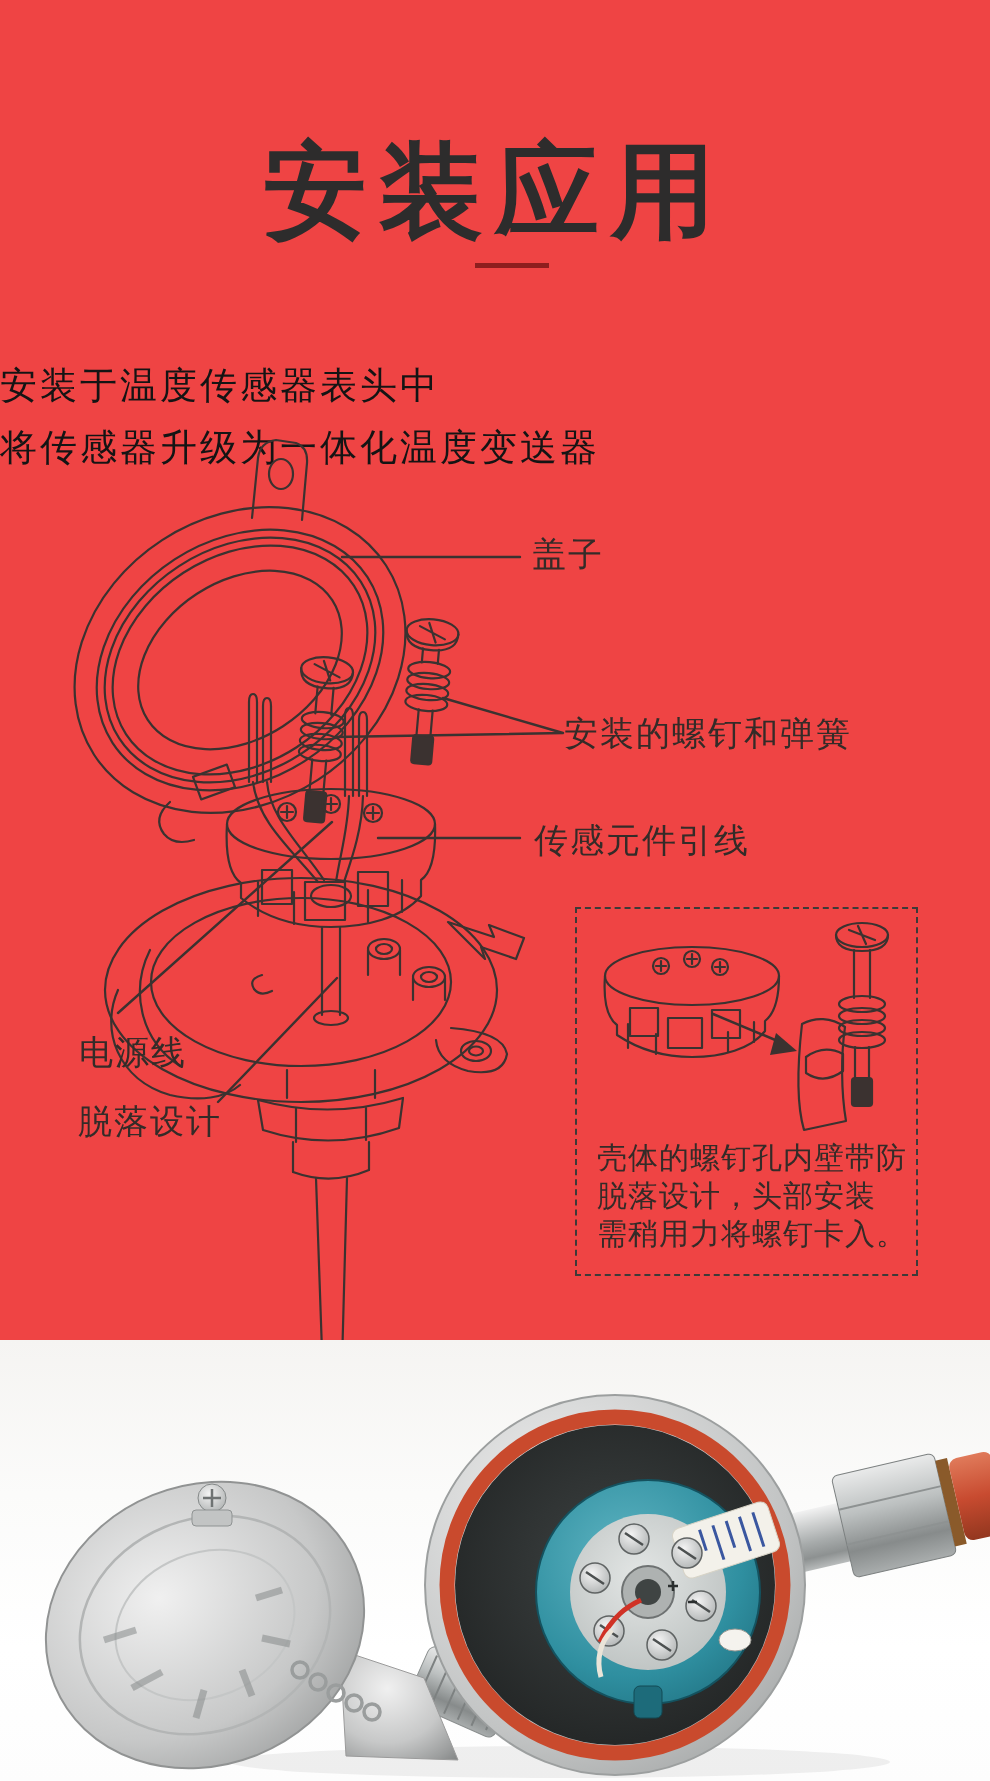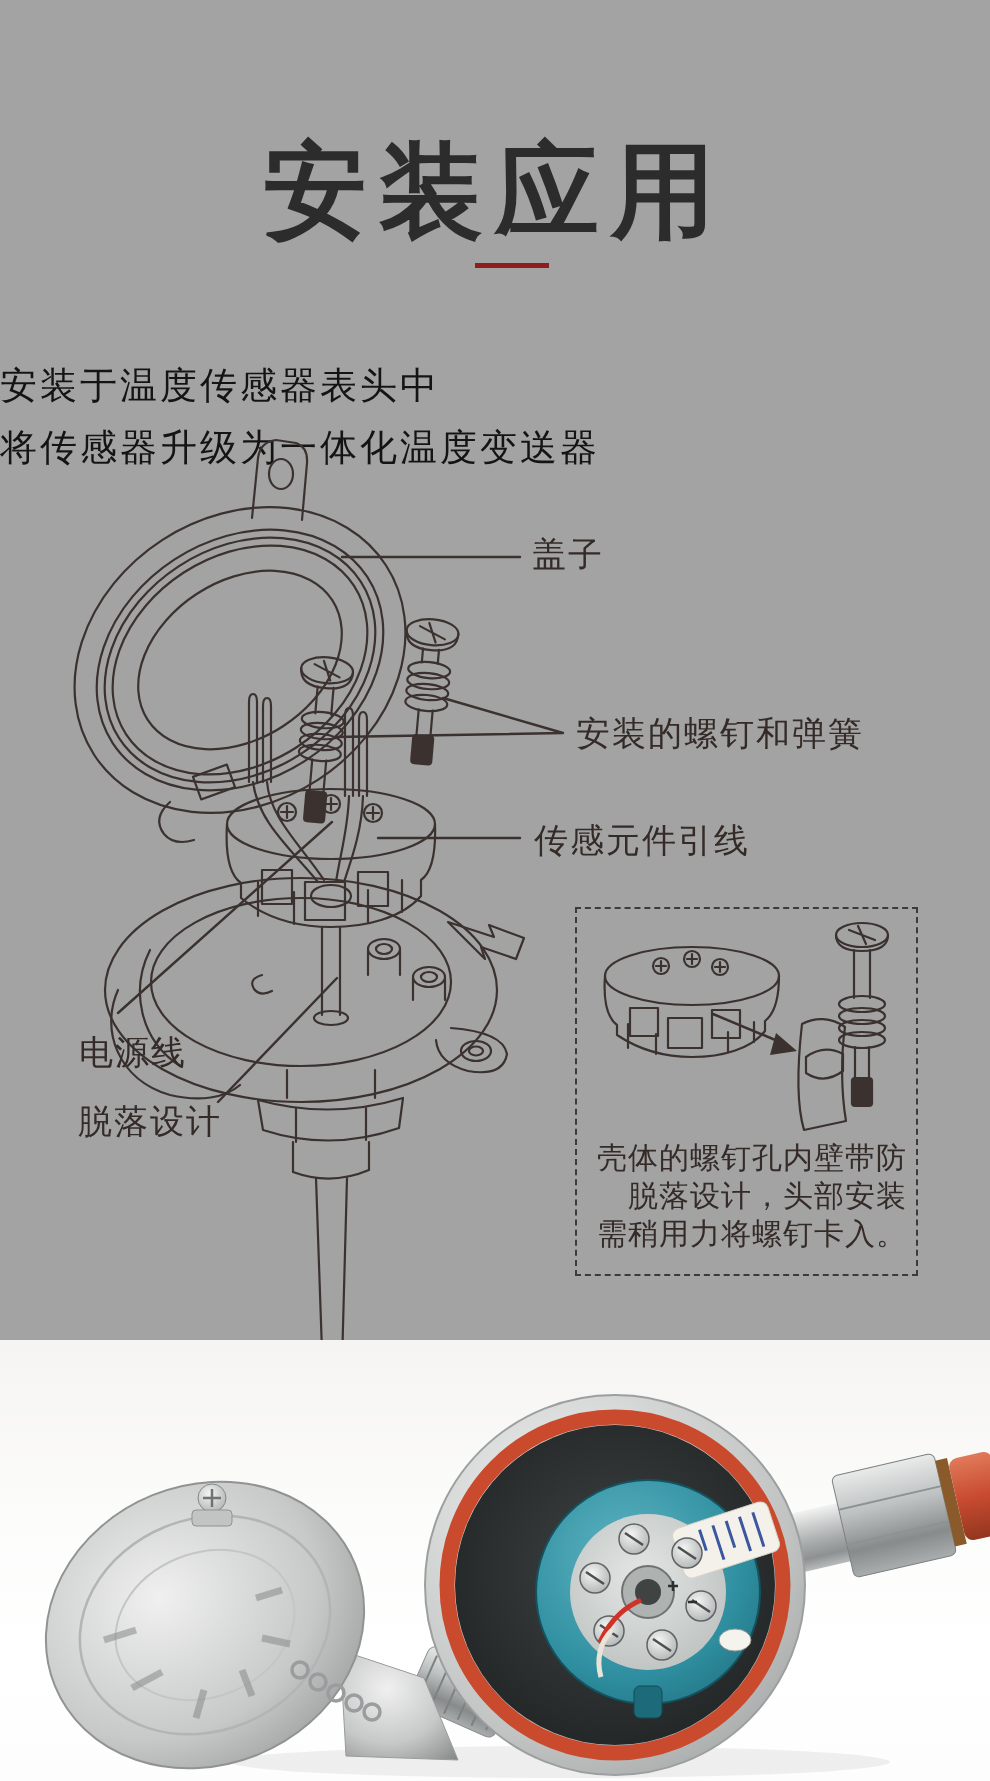--- a/index.html
+++ b/index.html
@@ -1,30 +1,30 @@
 <!DOCTYPE html>
 <html><head>
 <meta charset="utf-8">
 <style>
   html,body{margin:0;padding:0;background:#e9e8e6;}
-  .page{position:relative;width:990px;height:1781px;margin:0 auto;background:#a3a3a3;overflow:hidden;
+  .page{position:relative;width:990px;height:1781px;margin:0 auto;background:#ef4444;overflow:hidden;
         font-family:"Liberation Sans",sans-serif;}
   .title{position:absolute;top:64px;left:0;width:100%;text-align:center;
          font-size:104px;font-weight:800;letter-spacing:12px;color:#2d2c2c;line-height:1.1;}
   .divider{position:absolute;top:263px;left:50%;margin-left:-20px;width:74px;height:5px;background:#8e1e1e;}
   .subtitle{position:absolute;left:0;width:100%;text-align:left;
             font-size:37px;font-weight:400;letter-spacing:3px;color:#141414;}
   .sub1{top:324px;}
   .sub2{top:386px;}
-  .diagram{position:absolute;top:430px;left:0;width:990px;height:1030px;text-align:right;}
+  .diagram{position:absolute;top:430px;left:0;width:990px;height:1030px;}
   .diagram svg{position:absolute;top:0;left:0;}
   .lbl{position:absolute;font-family:"Liberation Serif",serif;font-size:34px;color:#342b28;
        white-space:nowrap;letter-spacing:2px;}
   .lbl-cover{left:532px;top:102px;}
-  .lbl-screws{left:576px;top:281px;}
+  .lbl-screws{left:564px;top:281px;}
   .lbl-leads{left:534px;top:388px;}
   .lbl-power{left:55px;top:600px;margin-left:24px;}
   .lbl-head{left:78px;top:669px;}
   .note-box{position:absolute;left:575px;top:477px;width:343px;height:369px;
             border:2px dashed #3e3a38;box-sizing:border-box;}
   .note-text{position:absolute;left:20px;top:232px;font-family:Liberation Mono, monospace;
              font-size:30px;line-height:38px;color:#342b28;letter-spacing:1px;white-space:nowrap;}
   .photo{position:absolute;top:1340px;left:0;width:990px;height:441px;}
 </style>
 </head>

